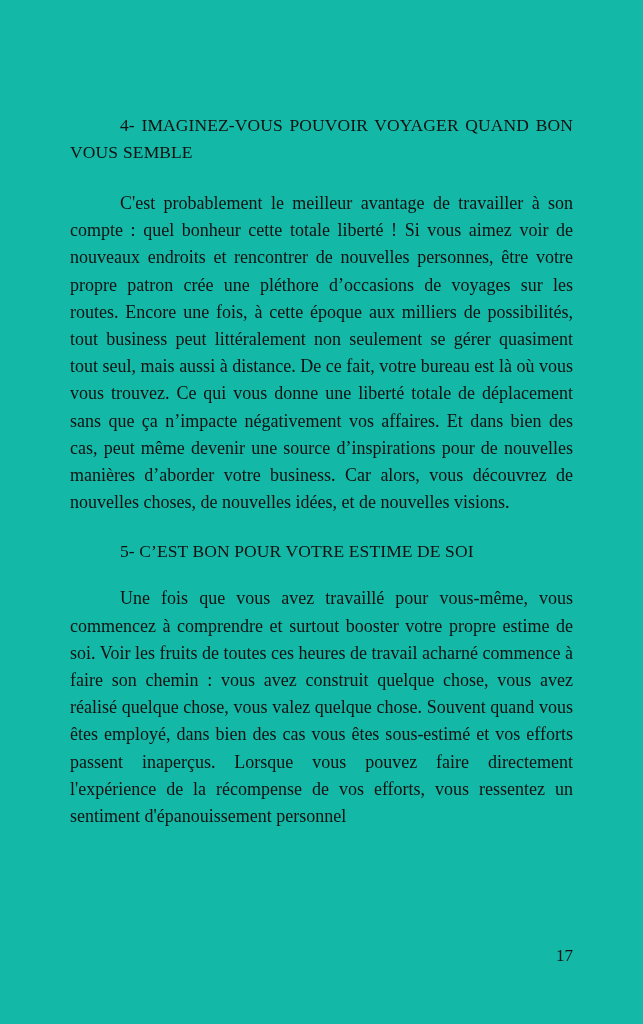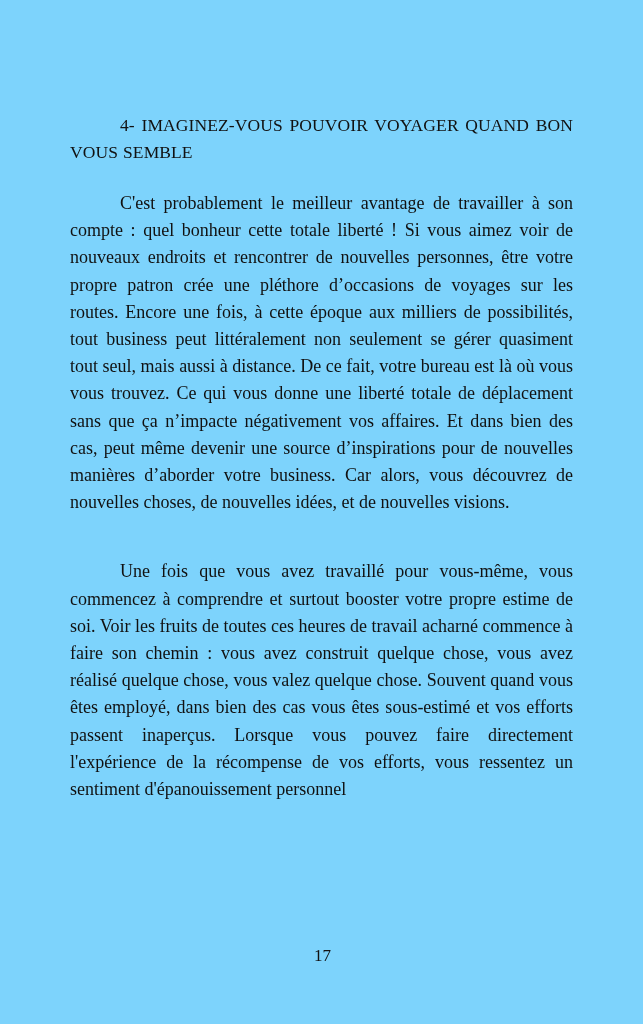--- a/index.html
+++ b/index.html
@@ -16,21 +16,21 @@
     color: #111111;
     -webkit-font-smoothing: antialiased;
   }
 
   .page {
     position: absolute;
     left: 0;
     top: 0;
     width: 643px;
     height: 1024px;
-    background: #7dd3fc;
+    background: #14b8a6;
   }
 
   .text-column {
     position: absolute;
     left: 70px;
     top: 112px;
     width: 503px;
   }
 
   .section-heading {
@@ -63,43 +63,43 @@
 
   .gap-after-heading { height: 24px; }
   .gap-before-heading { height: 22px; }
   .gap-after-subheading { height: 20px; }
 
   .page-number {
     position: absolute;
     left: 0;
     top: 946px;
     width: 573px;
-    text-align: center;
+    text-align: right;
     font-size: 17px;
     line-height: 20px;
     font-family: "Liberation Serif", "DejaVu Serif", serif;
     color: #111111;
-    margin-left: 36px;
   }
 </style>
 </head>
 <body>
 
 <div class="page">
 
   <div class="text-column">
 
     <h2 class="section-heading">4- IMAGINEZ-VOUS POUVOIR VOYAGER QUAND BON VOUS SEMBLE</h2>
 
     <div class="gap-after-heading"></div>
 
     <p class="body-paragraph">C'est probablement le meilleur avantage de travailler à son compte : quel bonheur cette totale liberté ! Si vous aimez voir de nouveaux endroits et rencontrer de nouvelles personnes, être votre propre patron crée une pléthore d’occasions de voyages sur les routes. Encore une fois, à cette époque aux milliers de possibilités, tout business peut littéralement non seulement se gérer quasiment tout seul, mais aussi à distance. De ce fait, votre bureau est là où vous vous trouvez. Ce qui vous donne une liberté totale de déplacement sans que ça n’impacte négativement vos affaires. Et dans bien des cas, peut même devenir une source d’inspirations pour de nouvelles manières d’aborder votre business. Car alors, vous découvrez de nouvelles choses, de nouvelles idées, et de nouvelles visions.</p>
 
     <div class="gap-before-heading"></div>
 
+    <h2 class="section-heading sub">5- C’EST BON POUR VOTRE ESTIME DE SOI</h2>
 
     <div class="gap-after-subheading"></div>
 
     <p class="body-paragraph">Une fois que vous avez travaillé pour vous-même, vous commencez à comprendre et surtout booster votre propre estime de soi. Voir les fruits de toutes ces heures de travail acharné commence à faire son chemin : vous avez construit quelque chose, vous avez réalisé quelque chose, vous valez quelque chose. Souvent quand vous êtes employé, dans bien des cas vous êtes sous-estimé et vos efforts passent inaperçus. Lorsque vous pouvez faire directement l'expérience de la récompense de vos efforts, vous ressentez un sentiment d'épanouissement personnel</p>
 
   </div>
 
   <div class="page-number">17</div>
 
 </div>

